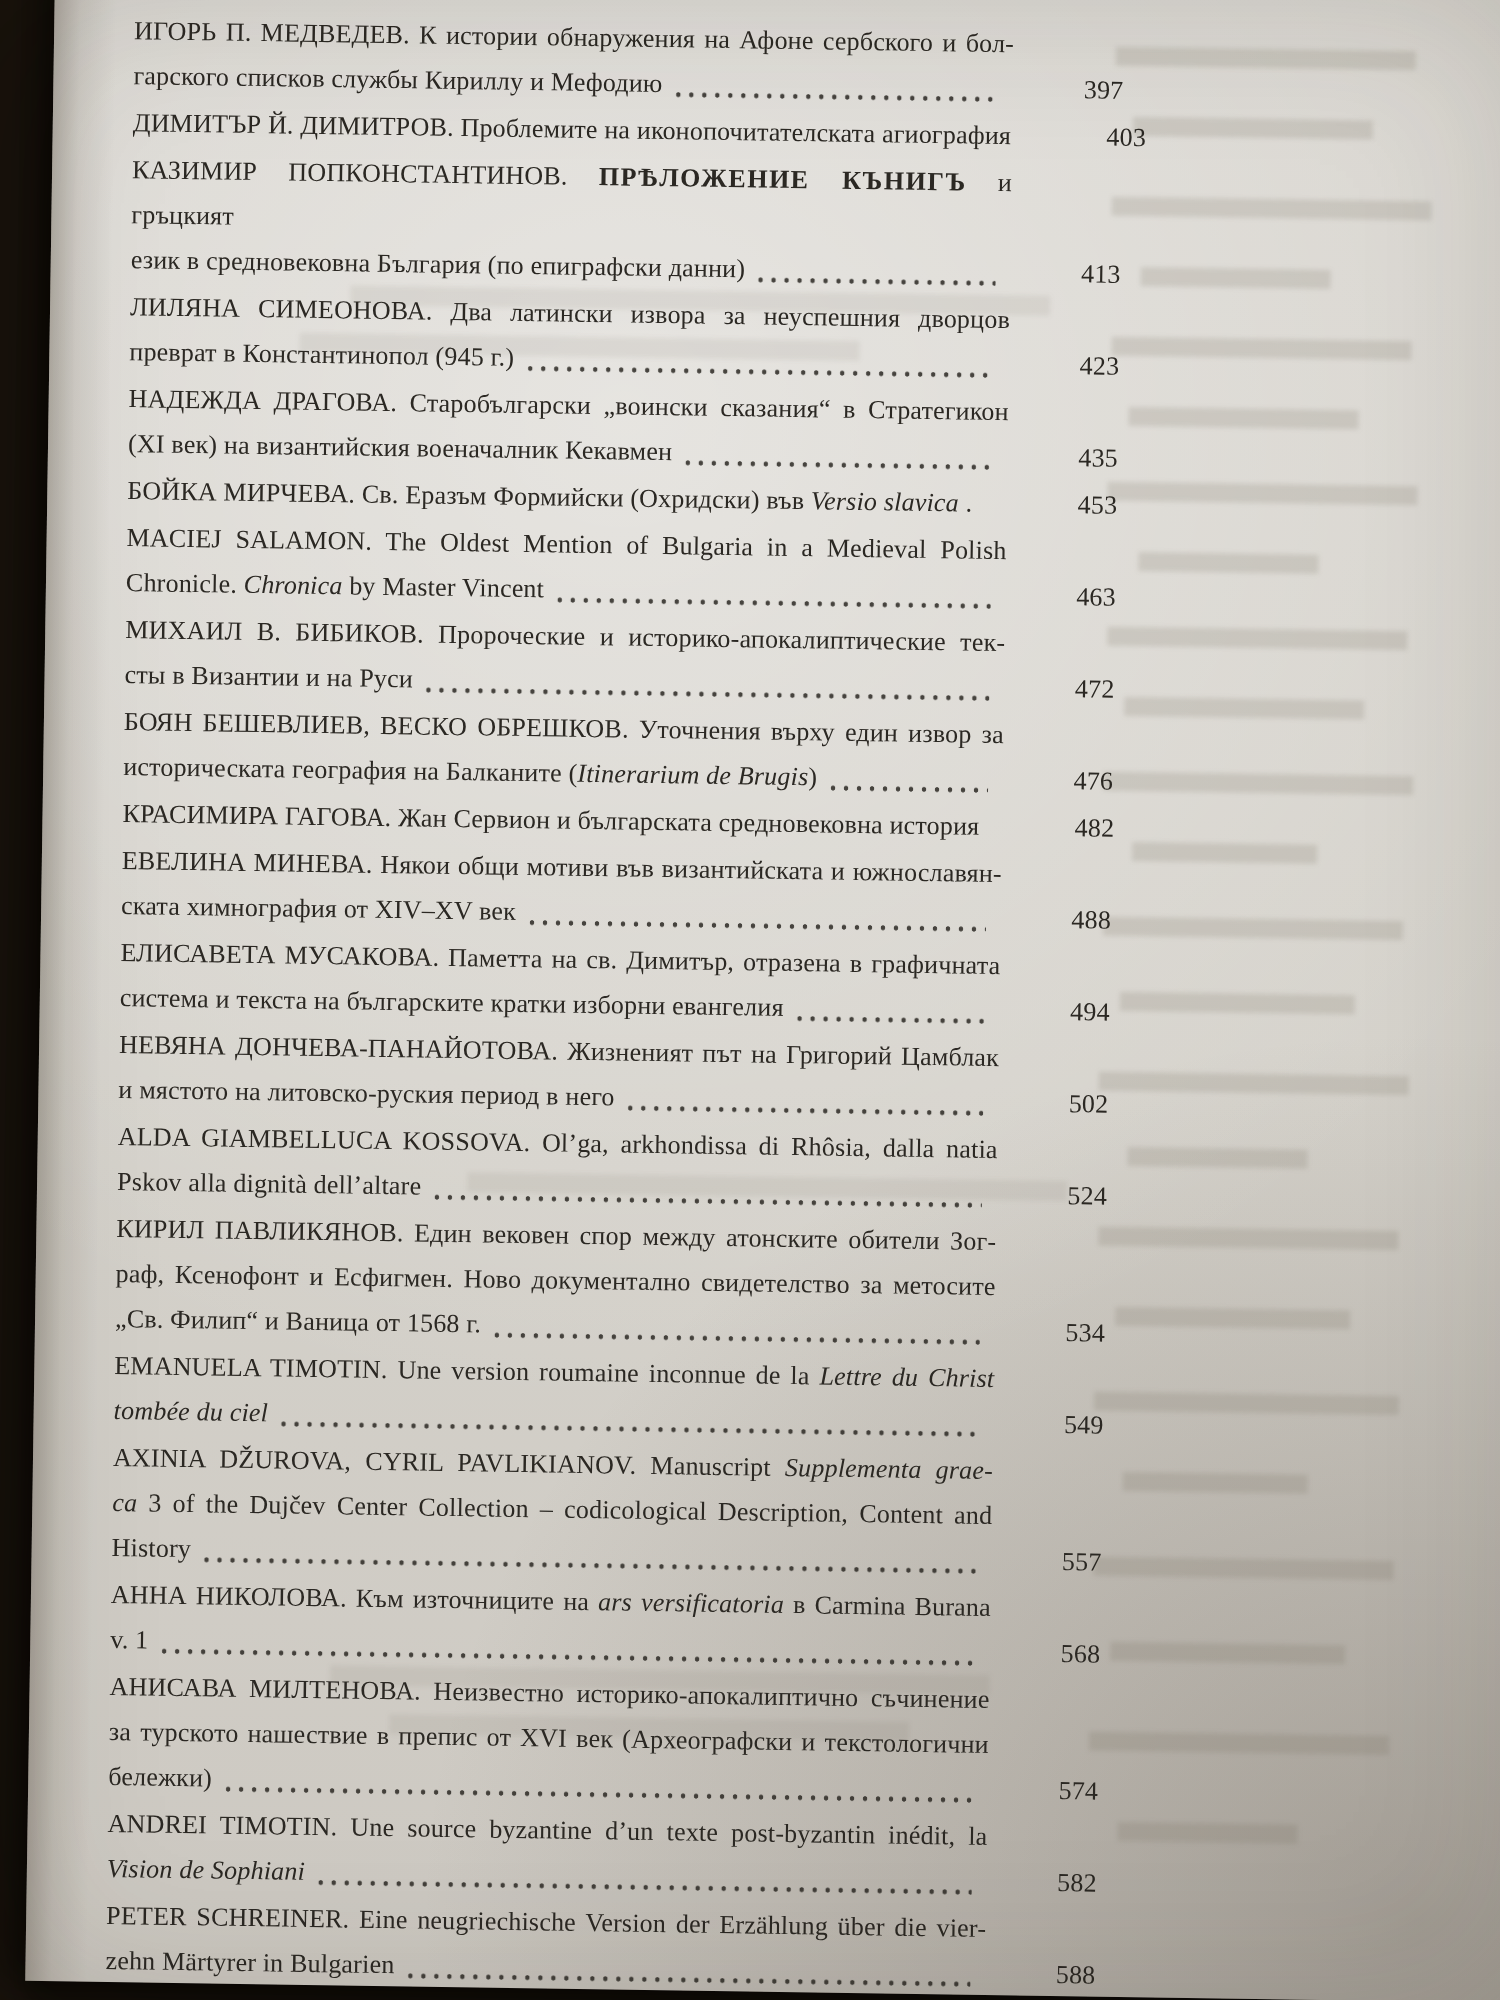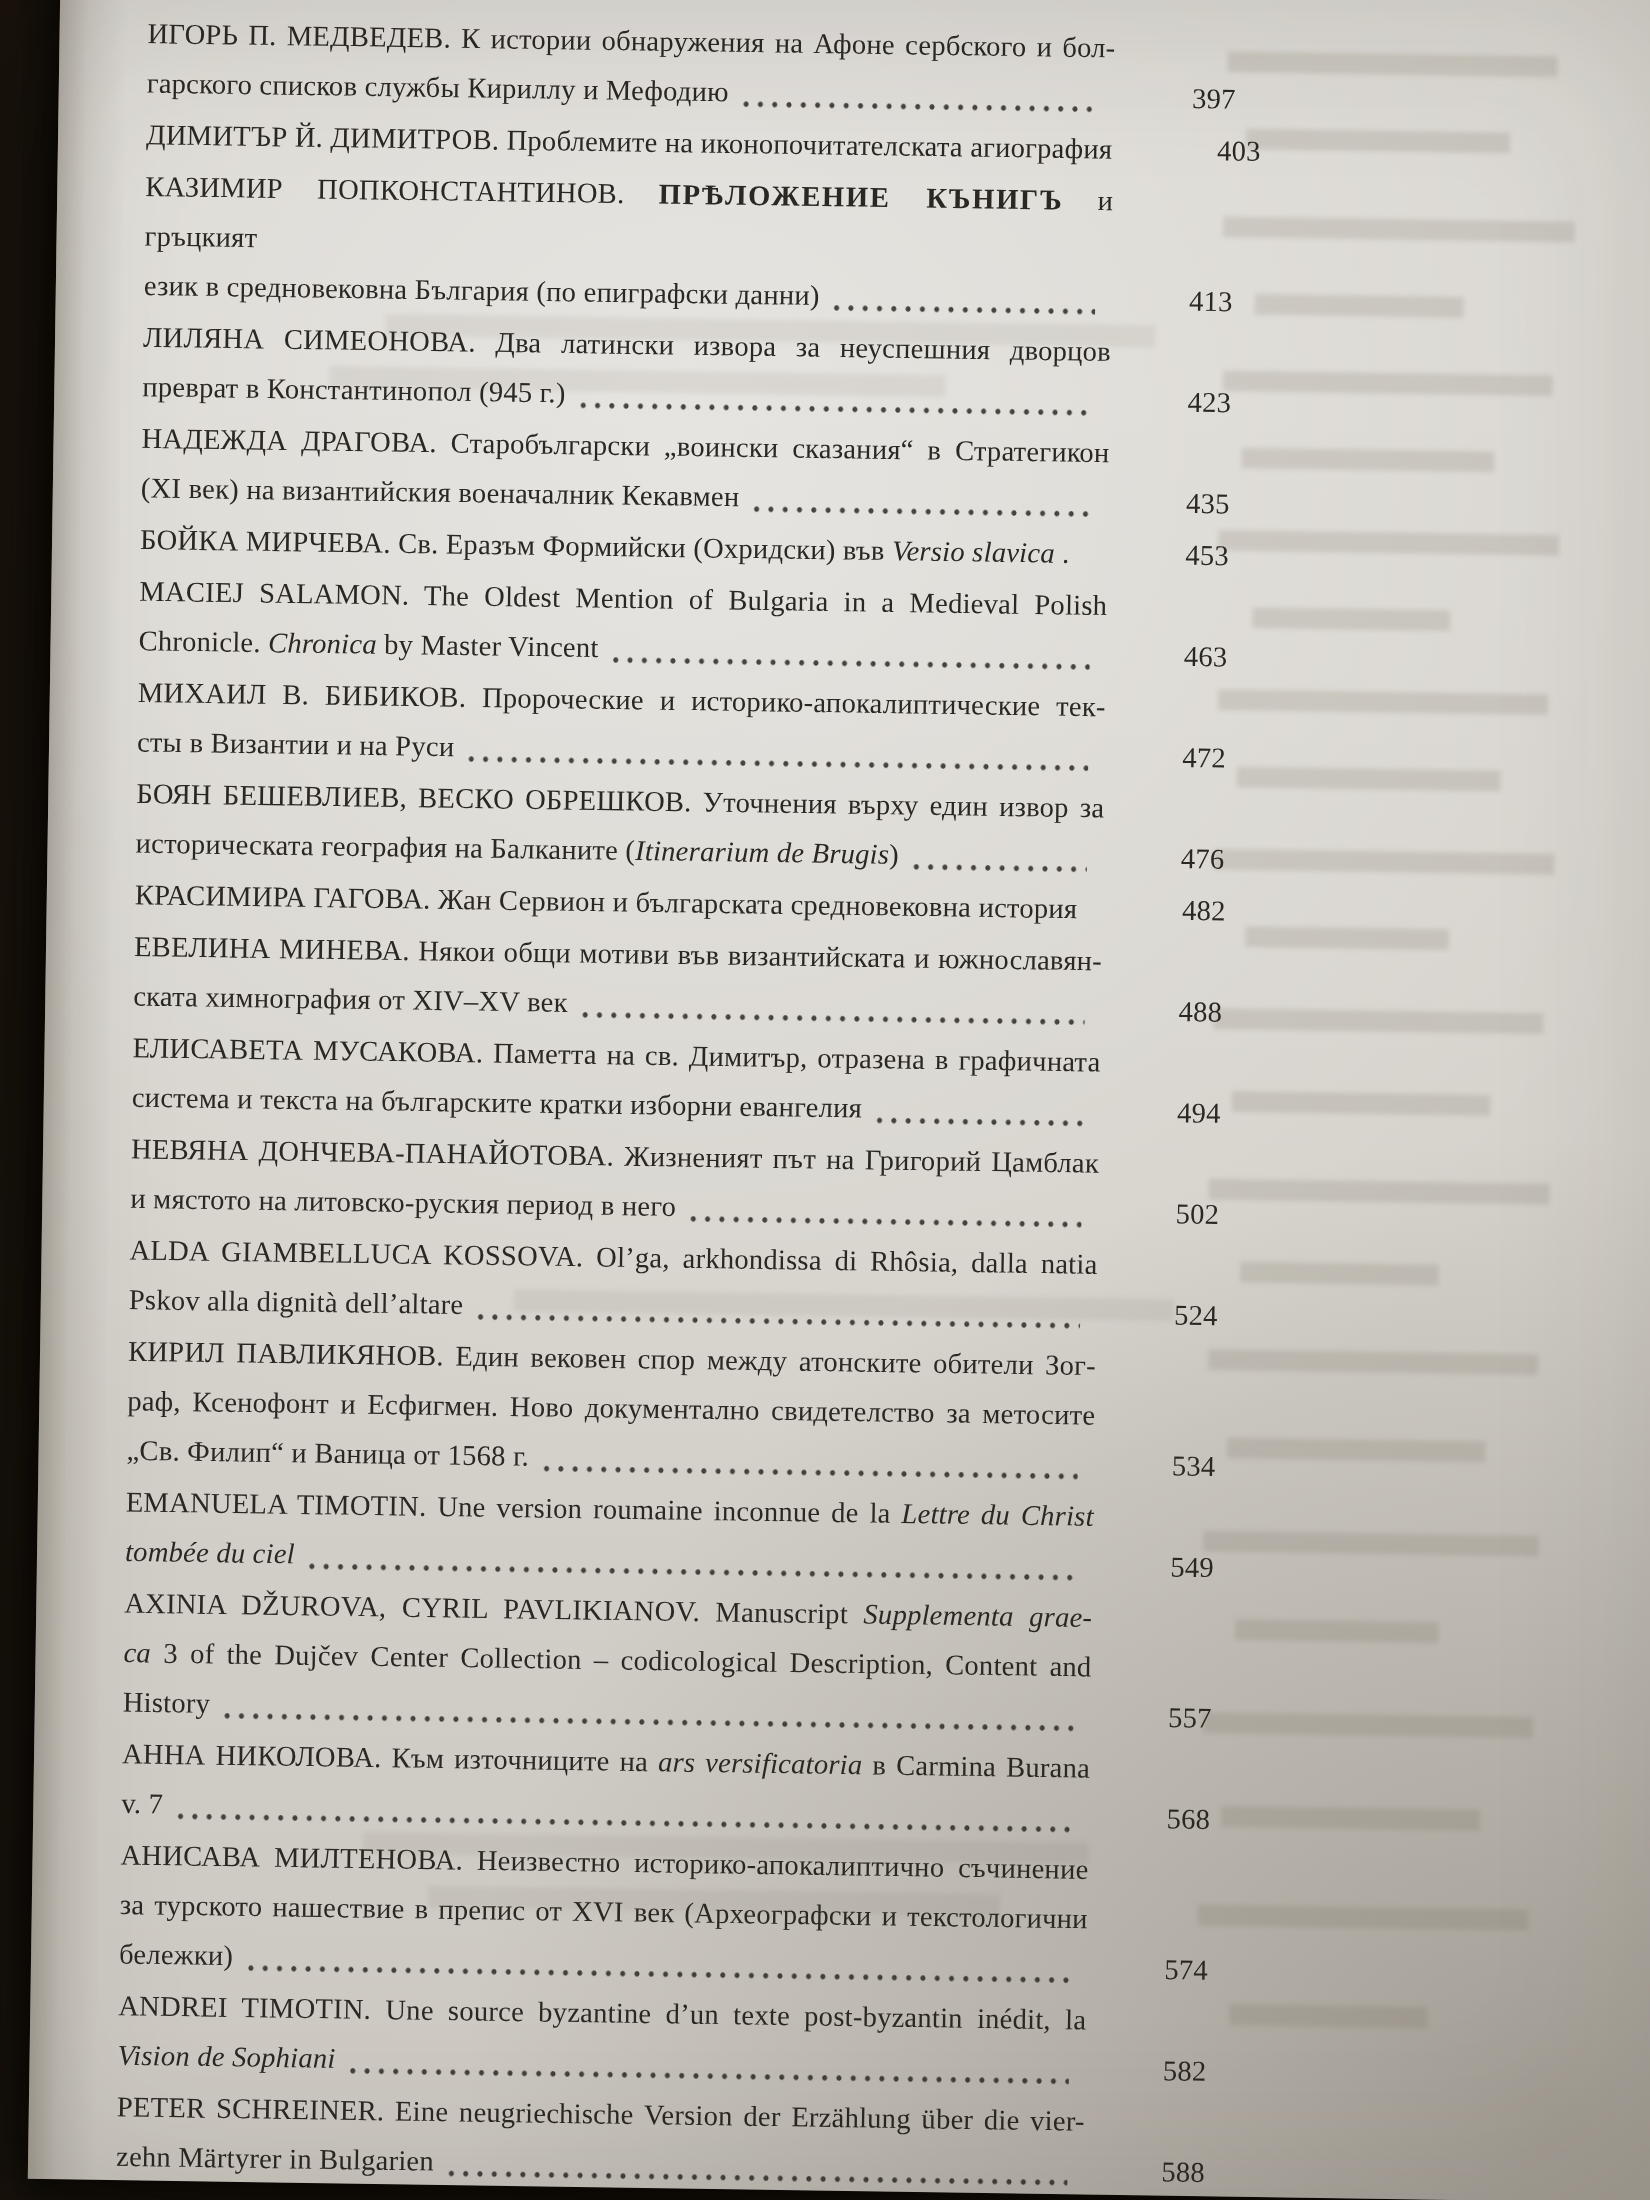--- a/index.html
+++ b/index.html
@@ -213,21 +213,21 @@
         <div class="ln lastln">
             <span class="txt">History</span>
             <span class="leader dots"></span>
             <span class="num">557</span>
           </div>
       </div>
 
       <div class="entry">
         <div class="ln full"><span>АННА НИКОЛОВА. Към източниците на </span><span class="it">ars versificatoria</span><span> в Carmina Burana</span></div>
         <div class="ln lastln">
-            <span class="txt">v. 7</span>
+            <span class="txt">v. 1</span>
             <span class="leader dots"></span>
             <span class="num">568</span>
           </div>
       </div>
 
       <div class="entry">
         <div class="ln full"><span>АНИСАВА МИЛТЕНОВА. Неизвестно историко-апокалиптично съчинение</span></div>
         <div class="ln full"><span>за турското нашествие в препис от XVI век  (Археографски и текстологични</span></div>
         <div class="ln lastln">
             <span class="txt">бележки)</span>

